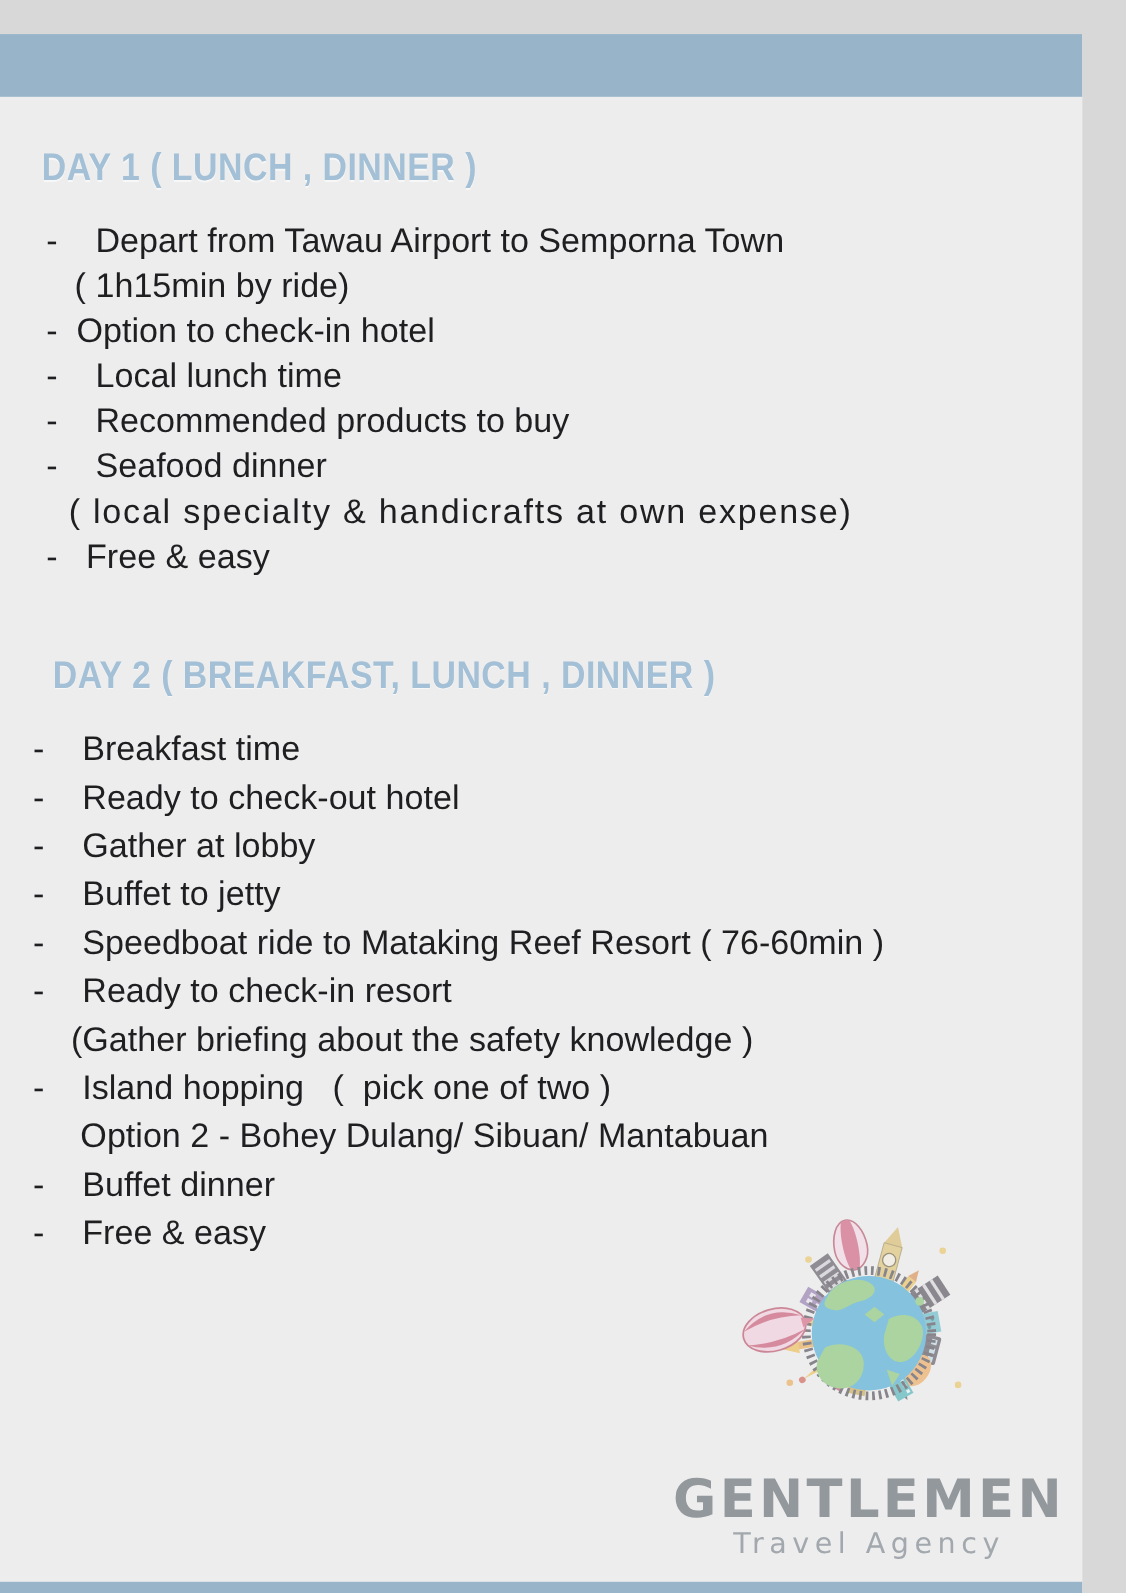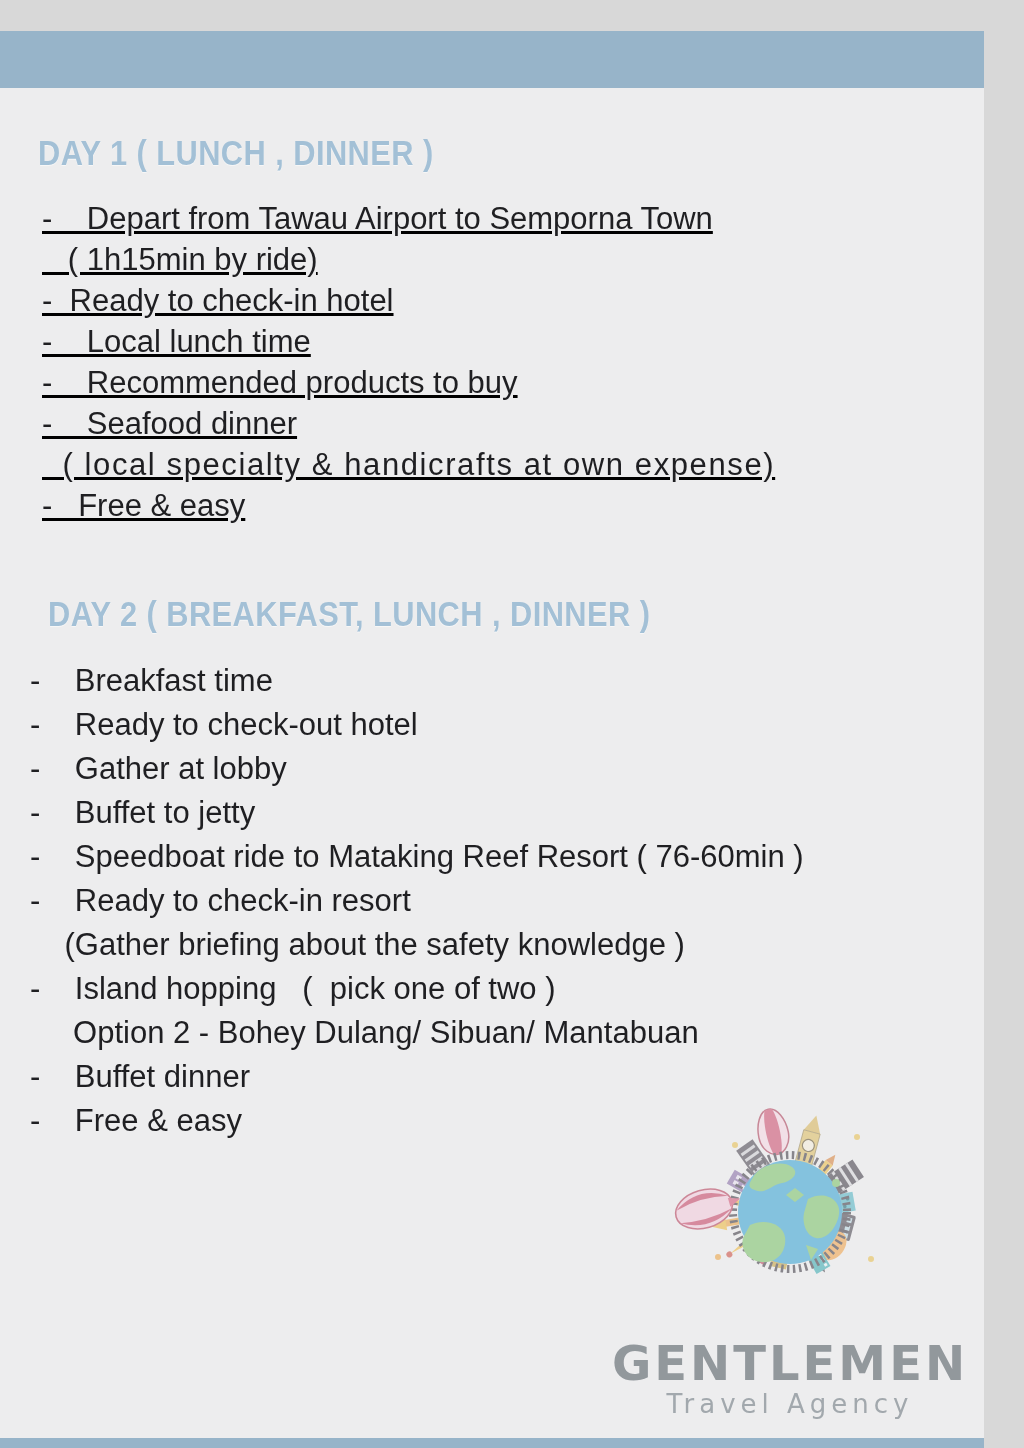--- a/index.html
+++ b/index.html
@@ -24,21 +24,21 @@
     letter-spacing:0.5px;
     white-space:pre;
     transform:scaleX(0.88);
     transform-origin:left center;
     text-shadow:0 1px 1px rgba(255,255,255,0.6);
   }
   #day1-heading{left:38px;top:104px;}
   #day2-heading{left:48px;top:565px;}
 
   .list{position:absolute;z-index:2;}
-  #day1-list{left:42px;top:167px;text-decoration:underline;}
+  #day1-list{left:42px;top:167px;}
   #day2-list{left:30px;top:628px;}
   .line{
     white-space:pre;
     color:#1f1f22;
     font-size:31px;
   }
   #day1-list .line{height:41px;line-height:41px;}
   #day2-list .line{height:44px;line-height:44px;}
   .line.spread{letter-spacing:1.6px;}
 
@@ -74,21 +74,21 @@
 
 <div class="page">
 
   <div class="bar top"></div>
 
   <div class="heading" id="day1-heading">DAY 1 ( LUNCH , DINNER )</div>
 
   <div class="list" id="day1-list">
     <div class="line">-    Depart from Tawau Airport to Semporna Town</div>
     <div class="line">   ( 1h15min by ride)</div>
-    <div class="line">-  Ready to check-in hotel</div>
+    <div class="line">-  Option to check-in hotel</div>
     <div class="line">-    Local lunch time</div>
     <div class="line">-    Recommended products to buy</div>
     <div class="line">-    Seafood dinner</div>
     <div class="line spread">  ( local specialty &amp; handicrafts at own expense)</div>
     <div class="line">-   Free &amp; easy</div>
   </div>
 
   <div class="heading" id="day2-heading">DAY 2 ( BREAKFAST, LUNCH , DINNER )</div>
 
   <div class="list" id="day2-list">

